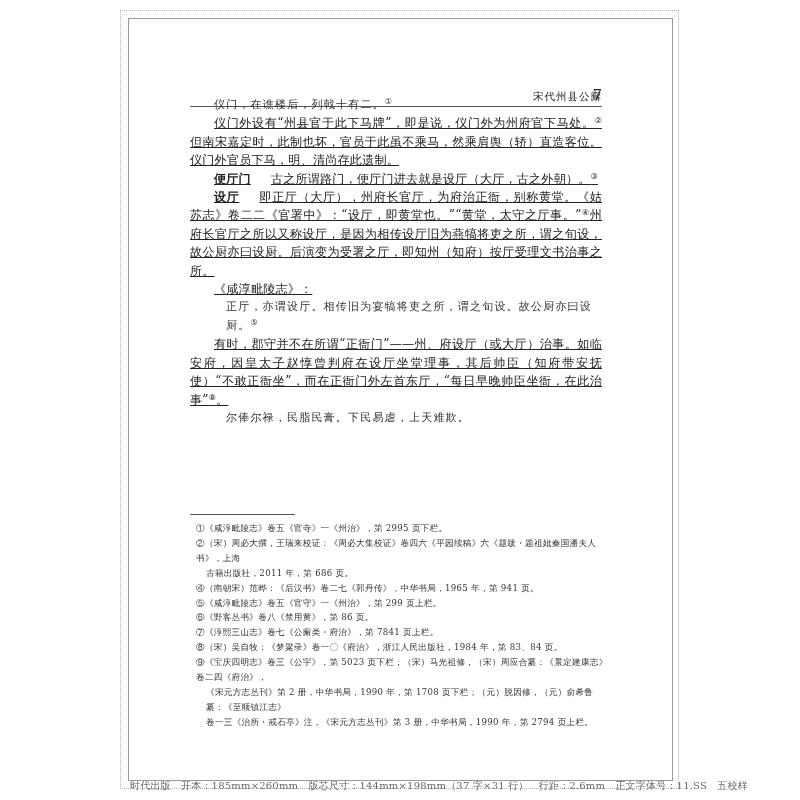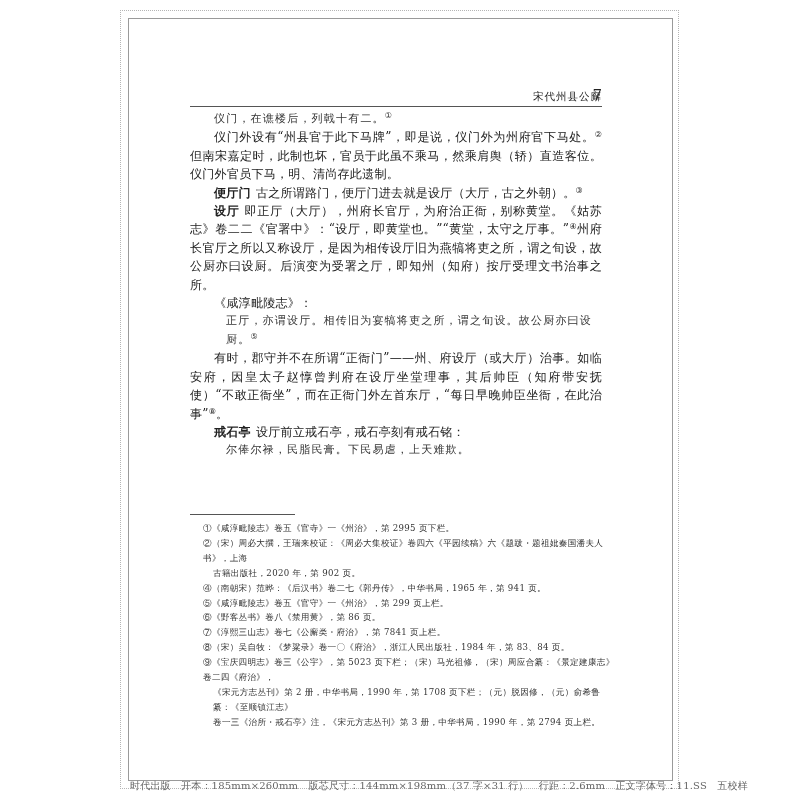--- a/index.html
+++ b/index.html
@@ -8,32 +8,32 @@
   .outer-frame { position: absolute; left: 120px; top: 10px; width: 559px; height: 779px;
          border: 1px dotted #b5b5b5; box-sizing: border-box; }
   .inner-frame { position: absolute; left: 128px; top: 18px; width: 545px; height: 763px;
          border: 1.5px solid #9a9a9a; box-sizing: border-box; }
   .running-head { position: absolute; left: 190px; top: 88px; width: 412px; height: 18px; }
   .running-title { position: absolute; left: 0; width: 412px; text-align: right;
          font-size: 10.5px; top: 2px; letter-spacing: 1px; }
   .page-number { position: absolute; right: 0; top: -2px; font-size: 15px; }
   .head-rule { position: absolute; left: 190px; top: 106px; width: 412px; height: 0;
          border-top: 1px solid #555; }
-  .body-text { position: absolute; left: 190px; top: 110px; width: 412px; }
+  .body-text { position: absolute; left: 190px; top: 96px; width: 412px; }
   .p { font-size: 12.1px; line-height: 18.4px; margin: 0; text-align: justify;
-       letter-spacing: 0.2px; }
+       letter-spacing: 0.2px; text-decoration: underline; }
   .indent { text-indent: 24px; }
   .quote { font-size: 11px; line-height: 18.4px; margin: 0; padding-left: 36px;
        letter-spacing: 1.2px; color: #333; }
   .quote-first { padding-left: 24px; }
-  .term { font-weight: bold; margin-right: 5px; }
+  .term { font-weight: bold; margin-right: 20px; }
   sup { font-size: 8px; line-height: 0; vertical-align: 4px; }
   .fn-rule { position: absolute; left: 190px; top: 514px; width: 105px; height: 0;
        border-top: 1px solid #555; }
-  .footnotes { position: absolute; left: 203px; top: 521px; width: 412px; }
+  .footnotes { position: absolute; left: 196px; top: 521px; width: 412px; }
   .fn { font-size: 8.6px; line-height: 14.9px; margin: 0; color: #333; letter-spacing: 0.3px; }
   .fn-cont { padding-left: 10px; }
   .imprint { position: absolute; left: 130px; top: 779px; width: 540px; text-align: left;
        font-size: 10px; color: #666; white-space: nowrap; letter-spacing: 0.2px; }
 </style>
 </head>
 <body>
 
 <div class="outer-frame"></div>
 <div class="inner-frame"></div>
@@ -53,32 +53,31 @@
 
   <p class="p indent"><span class="term">设厅</span><span>即正厅（大厅），州府长官厅，为府治正衙，别称黄堂。《姑苏志》卷二二《官署中》：“设厅，即黄堂也。”“黄堂，太守之厅事。”</span><sup>④</sup><span>州府长官厅之所以又称设厅，是因为相传设厅旧为燕犒将吏之所，谓之旬设，故公厨亦曰设厨。后演变为受署之厅，即知州（知府）按厅受理文书治事之所。</span></p>
 
   <p class="p indent">《咸淳毗陵志》：</p>
 
   <p class="quote"><span>正厅，亦谓设厅。相传旧为宴犒将吏之所，谓之旬设。故公厨亦曰设厨。</span><sup>⑤</sup></p>
 
 
   <p class="p indent"><span>有时，郡守并不在所谓“正衙门”——州、府设厅（或大厅）治事。如临安府，因皇太子赵惇曾判府在设厅坐堂理事，其后帅臣（知府带安抚使）“不敢正衙坐”，而在正衙门外左首东厅，“每日早晚帅臣坐衙，在此治事”</span><sup>⑧</sup><span>。</span></p>
 
-  <p class="p indent"><span class="term">戒石亭</span><span>设厅前立戒石亭，戒石亭刻有戒石铭：</span></p>
 
   <p class="quote">尔俸尔禄，民脂民膏。下民易虐，上天难欺。</p>
 
 </div>
 
 <div class="fn-rule"></div>
 
 <div class="footnotes">
   <p class="fn"><span>①</span><span>《咸淳毗陵志》卷五《官寺》一《州治》，第 2995 页下栏。</span></p>
   <p class="fn"><span>②</span><span>（宋）周必大撰，王瑞来校证：《周必大集校证》卷四六《平园续稿》六《题跋・题祖妣秦国潘夫人书》，上海</span></p>
-  <p class="fn fn-cont">古籍出版社，2020 年，第 902 页。</p>
+  <p class="fn fn-cont">古籍出版社，2011 年，第 686 页。</p>
   <p class="fn"><span>④</span><span>（南朝宋）范晔：《后汉书》卷二七《郭丹传》，中华书局，1965 年，第 941 页。</span></p>
   <p class="fn"><span>⑤</span><span>《咸淳毗陵志》卷五《官守》一《州治》，第 299 页上栏。</span></p>
   <p class="fn"><span>⑥</span><span>《野客丛书》卷八《禁用黄》，第 86 页。</span></p>
   <p class="fn"><span>⑦</span><span>《淳熙三山志》卷七《公廨类・府治》，第 7841 页上栏。</span></p>
   <p class="fn"><span>⑧</span><span>（宋）吴自牧：《梦粱录》卷一〇《府治》，浙江人民出版社，1984 年，第 83、84 页。</span></p>
   <p class="fn"><span>⑨</span><span>《宝庆四明志》卷三《公宇》，第 5023 页下栏；（宋）马光祖修，（宋）周应合纂：《景定建康志》卷二四《府治》，</span></p>
   <p class="fn fn-cont">《宋元方志丛刊》第 2 册，中华书局，1990 年，第 1708 页下栏；（元）脱因修，（元）俞希鲁纂：《至顺镇江志》</p>
   <p class="fn fn-cont">卷一三《治所・戒石亭》注，《宋元方志丛刊》第 3 册，中华书局，1990 年，第 2794 页上栏。</p>
 </div>
 

